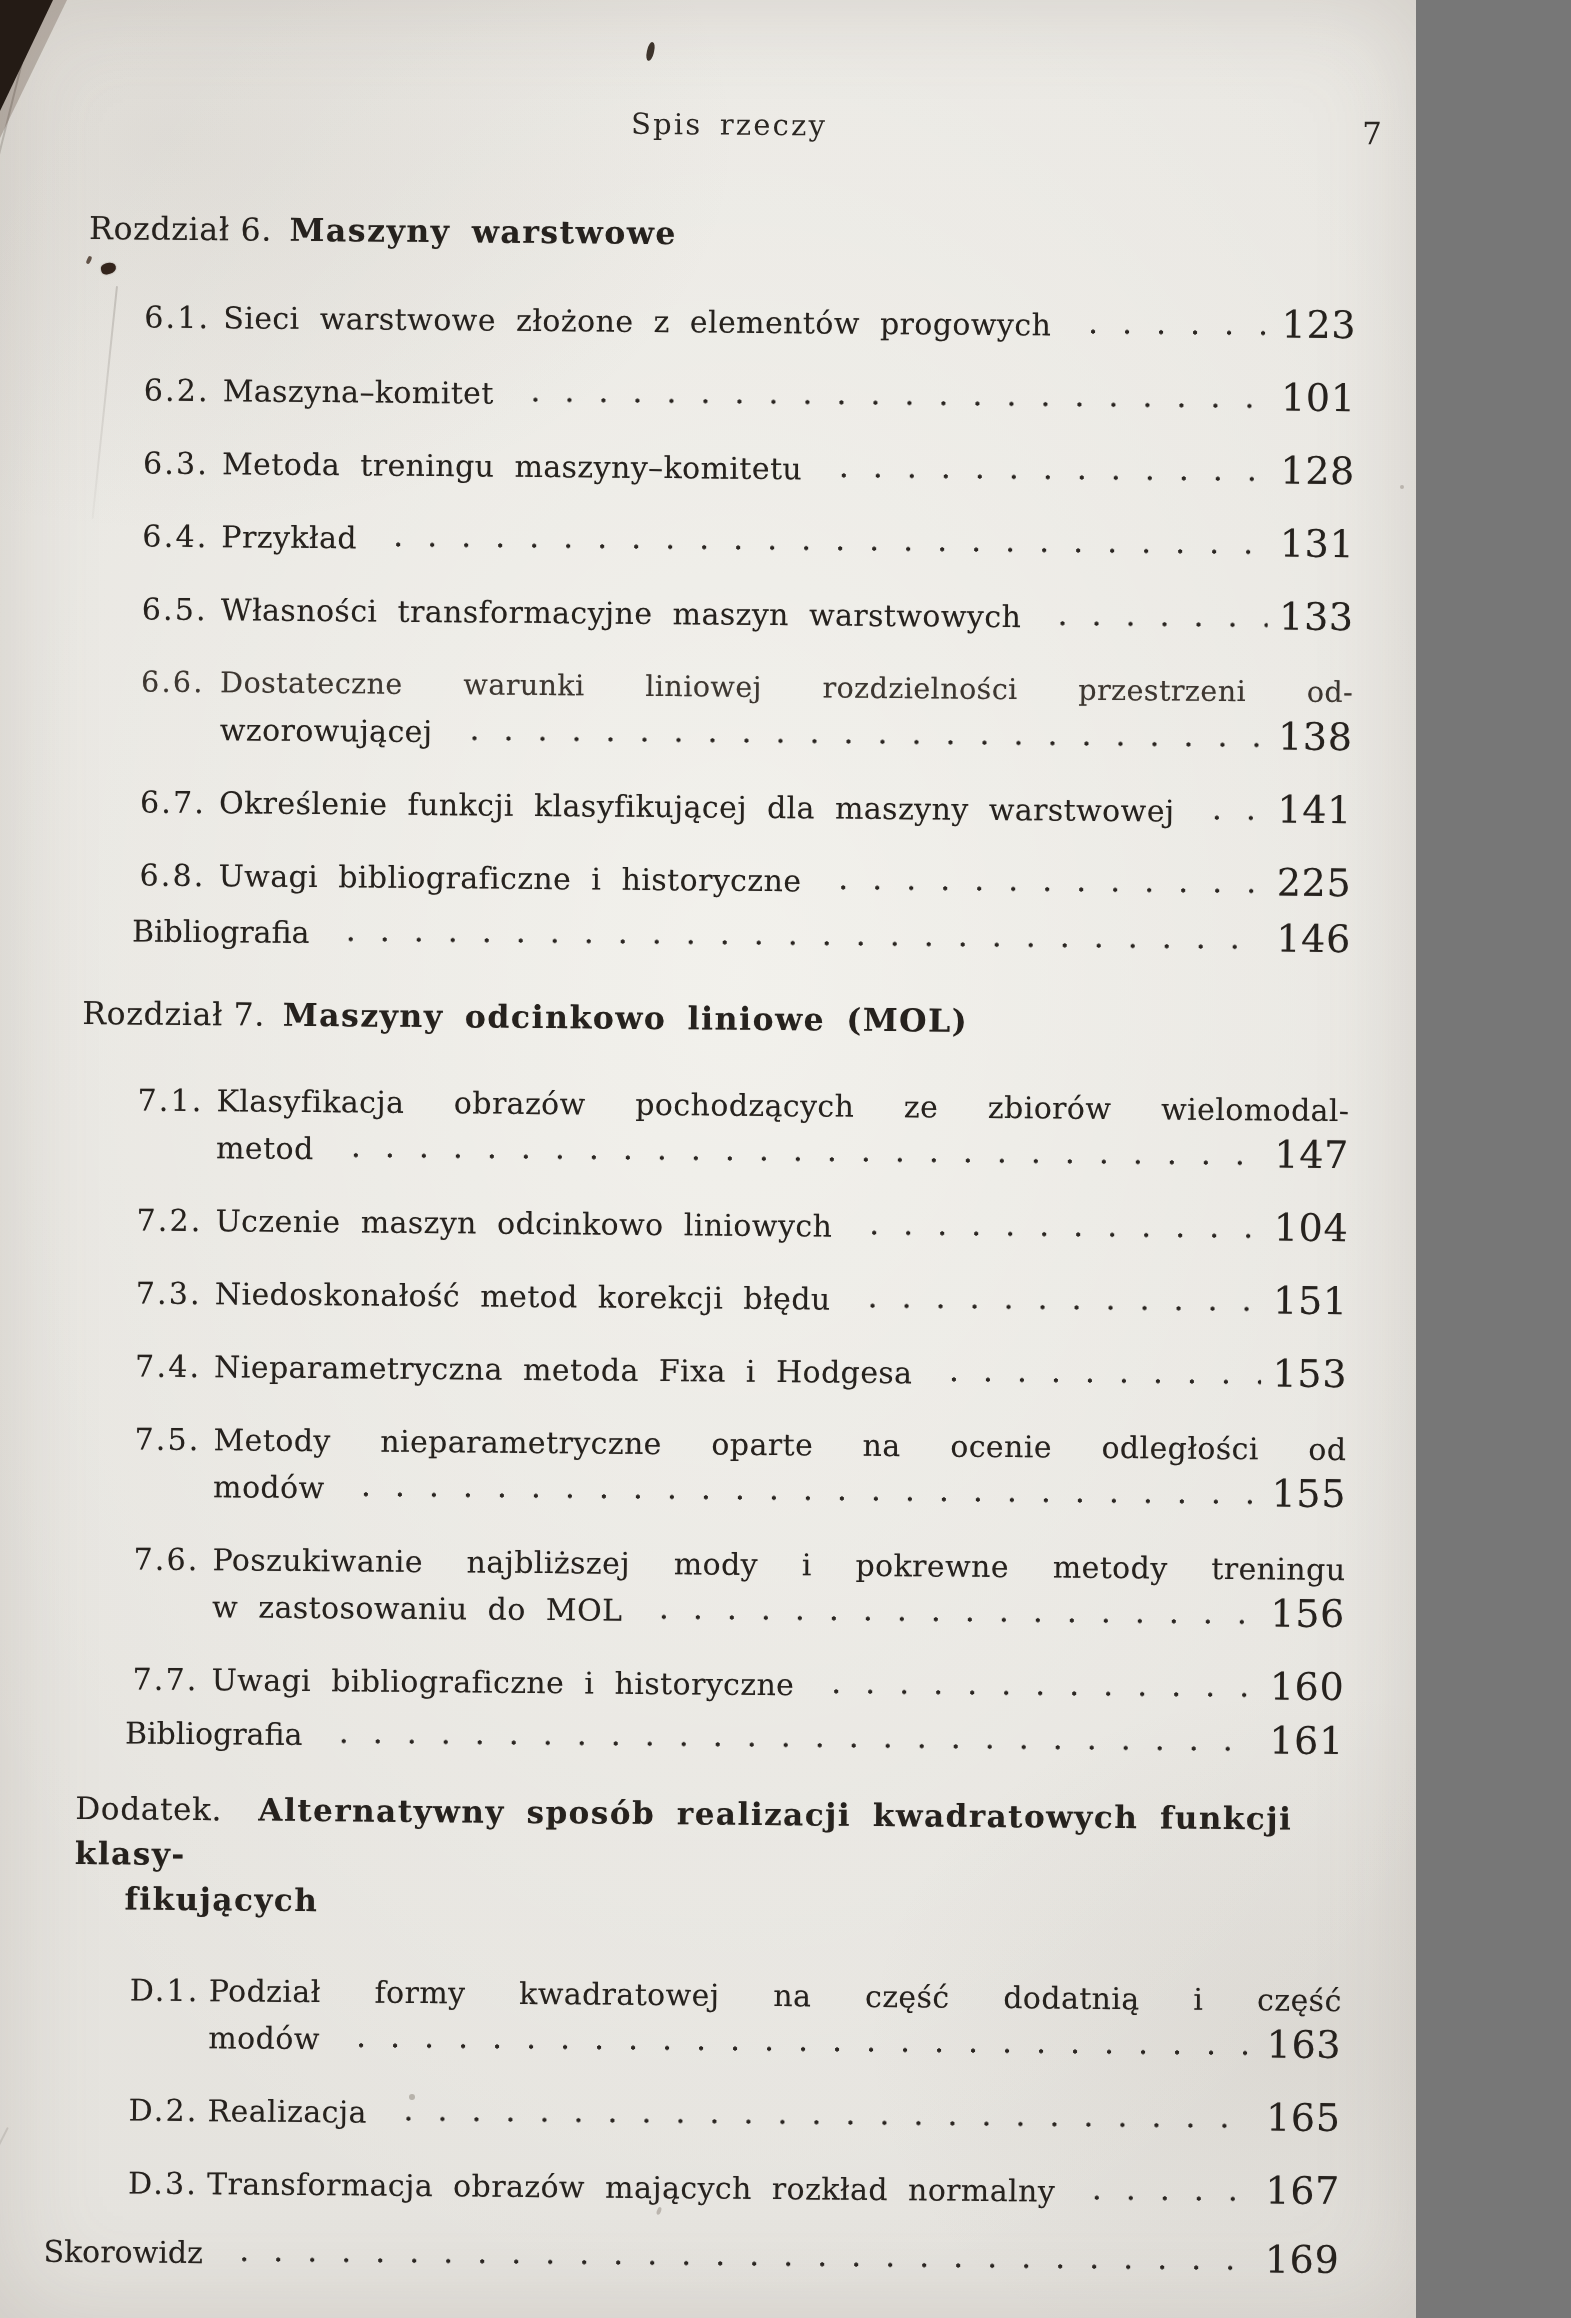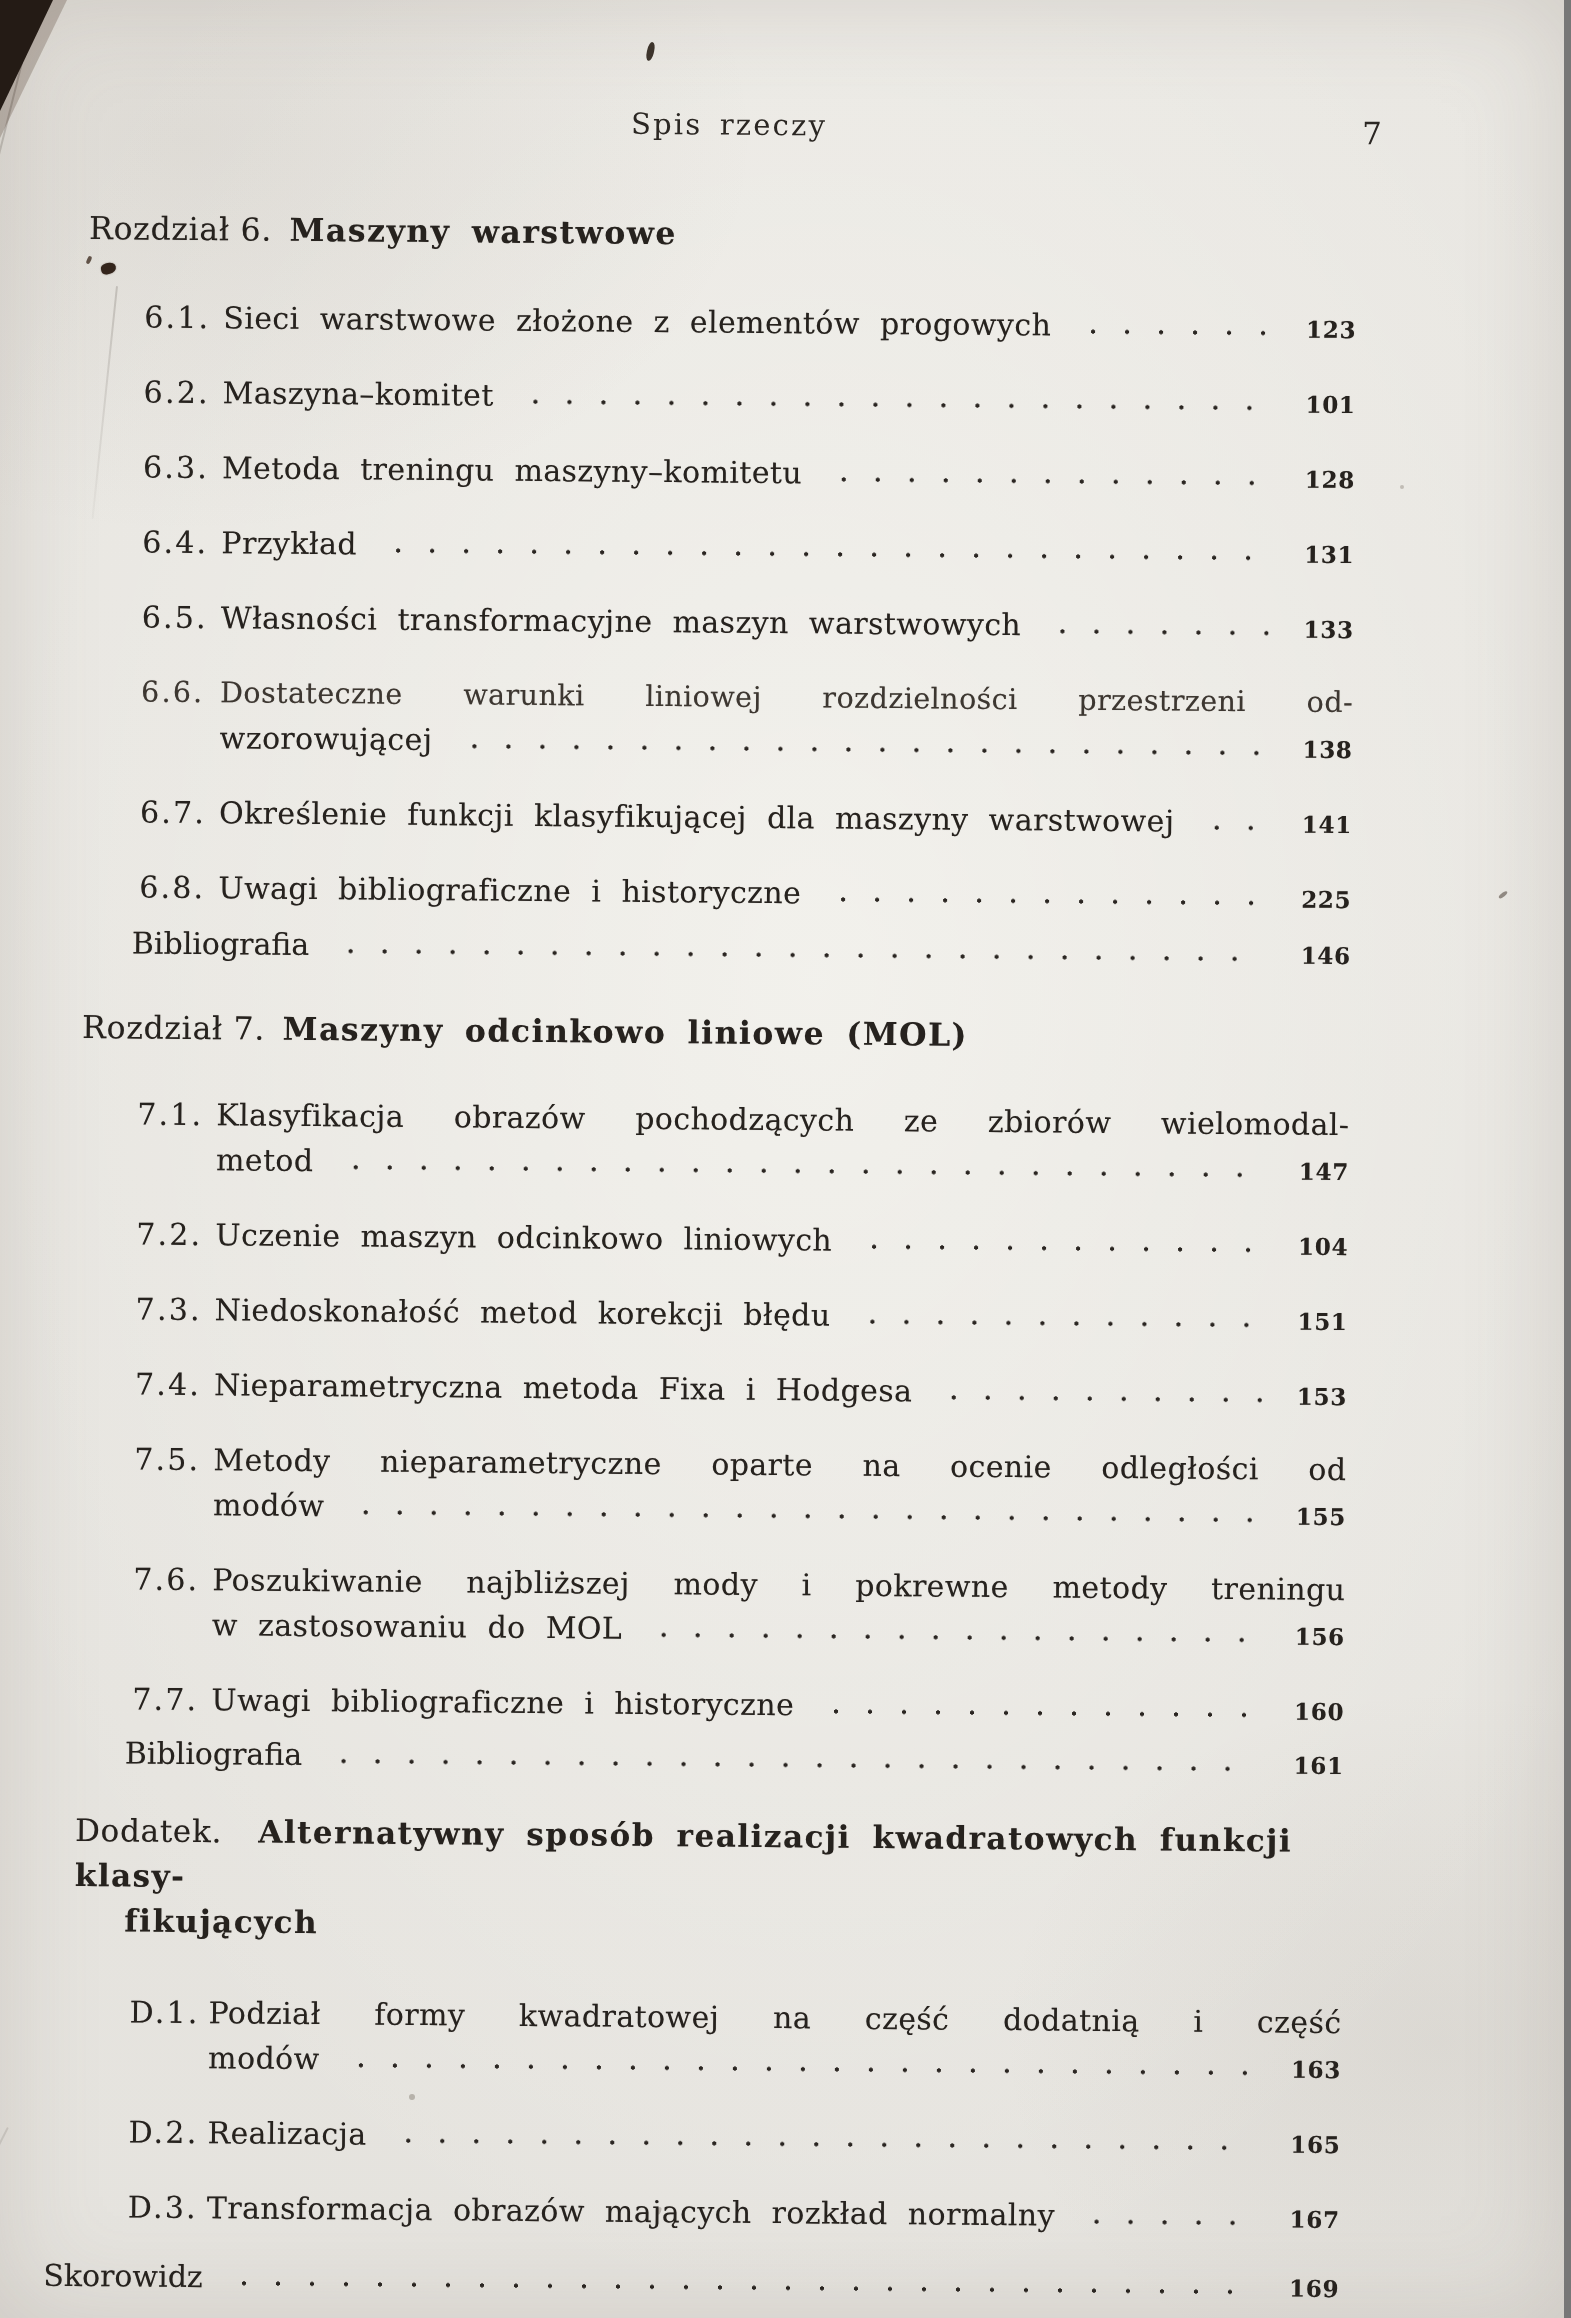--- a/index.html
+++ b/index.html
@@ -1,17 +1,17 @@
 <!DOCTYPE html>
 <html style="font-size:11.7px"><head>
 <meta charset="utf-8">
 <style>
   html,body{margin:0;padding:0;background:#777;}
   .page{
-    position:relative;width:1564px;height:2319px;overflow:hidden;
+    position:relative;width:1416px;height:2319px;overflow:hidden;
     background:
       radial-gradient(952px 659px at 12% 6%, rgba(120,108,96,.10), transparent 60%),
       radial-gradient(732px 586px at 92% 88%, rgba(118,106,94,.09), transparent 60%),
       radial-gradient(1245px 1830px at 52% 42%, rgba(255,255,250,.45), transparent 75%),
       linear-gradient(#e9e7e2,#e5e3de);
     box-shadow: inset 0 0 102px rgba(116,102,88,.20);
     font-family:"DejaVu Serif","Liberation Serif",serif;
     color:#26221e;
   }
   .scan{position:absolute;inset:0;transform:rotate(.5deg);transform-origin:769px 132px;}
@@ -31,21 +31,21 @@
   .txt{white-space:nowrap;word-spacing:.34em;letter-spacing:0.4px;}
   .body{flex:1;min-width:0;}
   .l1{text-align:justify;text-align-last:justify;word-spacing:.25em;letter-spacing:0.4px;}
   .leader{
     flex:1;align-self:baseline;height:10.2px;min-width:44px;
     margin:0 11.7px 0 16px;transform:translateY(2.2px);
     background-image:radial-gradient(circle,#2a2521 1.8px,rgba(0,0,0,0) 2.3px);
     background-size:34px 10.2px;background-repeat:repeat-x;
     background-position:8.8px calc(100% - 1.5px);
   }
-  .pg{flex:0 0 73px;text-align:right;font-size:23px;letter-spacing:0.7px;font-weight:bold;}
+  .pg{flex:0 0 73px;text-align:right;font-size:38px;letter-spacing:0.7px;}
   .bib-row{margin:8.8px 0 0 77px;font-size:30px;line-height:45px;}
   .faded{color:#3d3731;font-size:28.6px;}
   .sec7{margin-top:37px;}
   .appendix{margin-top:31px;}
   .appendix .l1{margin-left:0;width:1217px;font-size:31px;line-height:45px;white-space:normal;}
   .appendix .chap-prefix{font-weight:normal;}
   .appendix .line2{margin-left:50px;font-size:31px;line-height:45px;font-weight:bold;letter-spacing:1.5px;}
   .appendix-entries{margin-top:17.6px;}
   .index-row{margin:22px 0 0 0;font-size:30px;line-height:45px;display:flex;align-items:baseline;}
   .txt,.num,.pg,.chap-heading,.bib,.l1{text-shadow:0 0 0.7px rgba(45,38,32,.35);}

